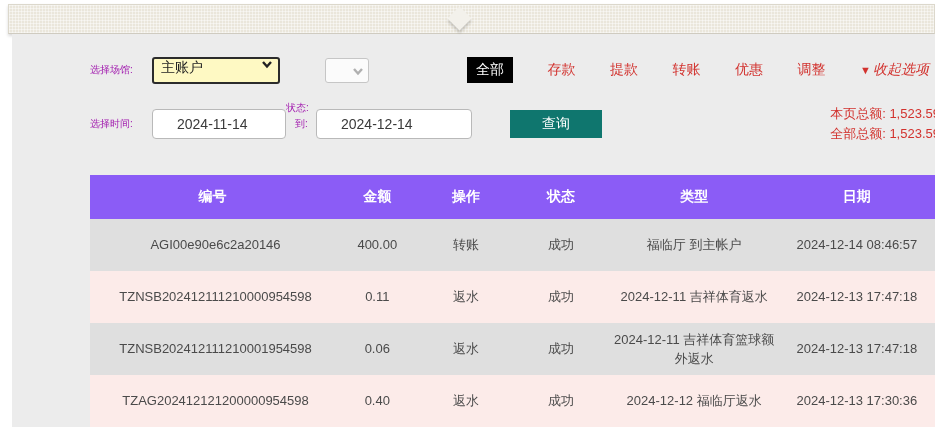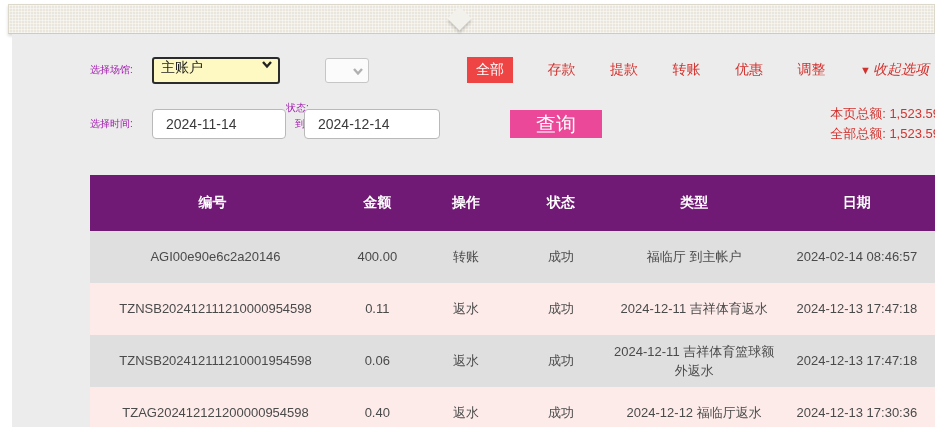--- a/index.html
+++ b/index.html
@@ -47,56 +47,56 @@
   }
   .chev { width:10px; height:10px; flex:0 0 auto; }
   .chev polyline { fill:none; stroke:#222; stroke-width:2.4; }
   .status-select .chev polyline { stroke:#b0b0b0; }
   
   .tabs {
     position:absolute; left:455px; top:24px; width:462px; height:24px;
     display:flex; align-items:center; justify-content:space-between;
   }
   .tab { font-size:14px; color:#d2322e; cursor:pointer; white-space:nowrap; }
-  .tab.active { background:#ef4444; color:#fff; padding:4px 9px; }
+  .tab.active { background:#000000; color:#fff; padding:4px 9px; }
   .collapse-toggle { font-size:14px; color:#d2322e; cursor:pointer; white-space:nowrap;font-style:italic; }
   .collapse-toggle .tri { font-size:11px; margin-right:2px; }
   
   .time-label { position:absolute; left:78px; top:83px; }
   .date-input {
     position:absolute; top:75px; height:30px; background:#fff;
     border:1px solid #b9b9b9; border-radius:4px; font-size:14px; color:#3a3a3a;
-    padding:0 13px; display:flex; align-items:center;
+    padding:0 24px; display:flex; align-items:center;
   }
   .date-from { left:140px; width:134px; }
   .to-label { position:absolute; left:283px; top:83px; }
-  .date-to { left:292px; width:136px; }
+  .date-to { left:304px; width:156px; }
   .query-btn {
     position:absolute; left:498px; top:76px; width:92px; height:28px;
-    background:#ec4899; color:#fff; border:none; font-size:20px; cursor:pointer;
+    background:#0f766e; color:#fff; border:none; font-size:14px; cursor:pointer;
     font-family:inherit;
   }
   .totals {
     position:absolute; right:-5px; top:70px; text-align:right;
     color:#d2322e; font-size:13px; line-height:20px; white-space:nowrap;
   }
   
   .tx-table {
     position:absolute; left:78px; top:141px; width:845px;
     border-collapse:collapse; table-layout:fixed; font-size:13px;
   }
   .tx-table col.c0 { width:29%; }
   .tx-table col.c1 { width:10%; }
   .tx-table col.c2 { width:11%; }
   .tx-table col.c3 { width:11.5%; }
   .tx-table col.c4 { width:20%; }
   .tx-table col.c5 { width:18.5%; }
   .tx-table th {
-    background:#701a75; color:#fff; font-size:14px; font-weight:bold;
-    height:56px; text-align:center;
+    background:#8b5cf6; color:#fff; font-size:14px; font-weight:bold;
+    height:44px; text-align:center;
   }
   .tx-table td {
     height:52px; text-align:center; color:#4a4a4a; vertical-align:middle;
     padding:2px 4px; line-height:1.5;
   }
   .tx-table td.id-cell { text-align:center; padding-left:10px; }
   .tx-table tr:nth-child(odd) td { background:#dfdfdf; }
   .tx-table tr:nth-child(even) td { background:#fcebe9; }
 </style>
 </head>
@@ -167,21 +167,21 @@
         <th>日期</th>
       </tr>
     </thead>
     <tbody>
       <tr>
         <td class="id-cell">AGI00e90e6c2a20146</td>
         <td>400.00</td>
         <td>转账</td>
         <td>成功</td>
         <td>福临厅 到主帐户</td>
-        <td>2024-02-14 08:46:57</td>
+        <td>2024-12-14 08:46:57</td>
       </tr>
       <tr>
         <td class="id-cell">TZNSB202412111210000954598</td>
         <td>0.11</td>
         <td>返水</td>
         <td>成功</td>
         <td>2024-12-11 吉祥体育返水</td>
         <td>2024-12-13 17:47:18</td>
       </tr>
       <tr>

